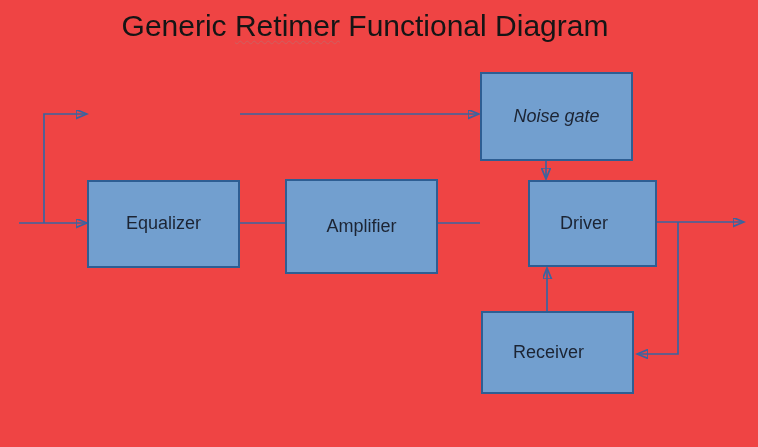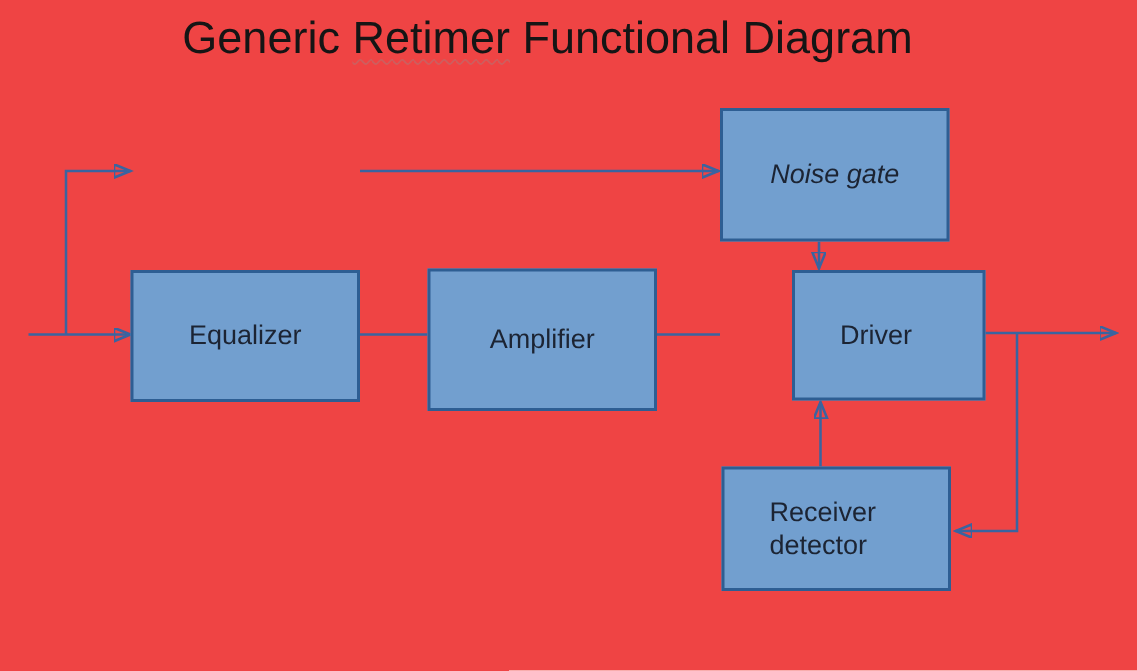--- a/index.html
+++ b/index.html
@@ -71,16 +71,15 @@
   <div class="box b-amplifier">
     <div>Amplifier</div>
   </div>
 
   <div class="box b-driver left-text">
     <div>Driver</div>
   </div>
 
   <div class="box b-receiver left-text">
     <div>Receiver</div>
-    <div>detector</div>
   </div>
 
 </div>
 
 </body></html>

